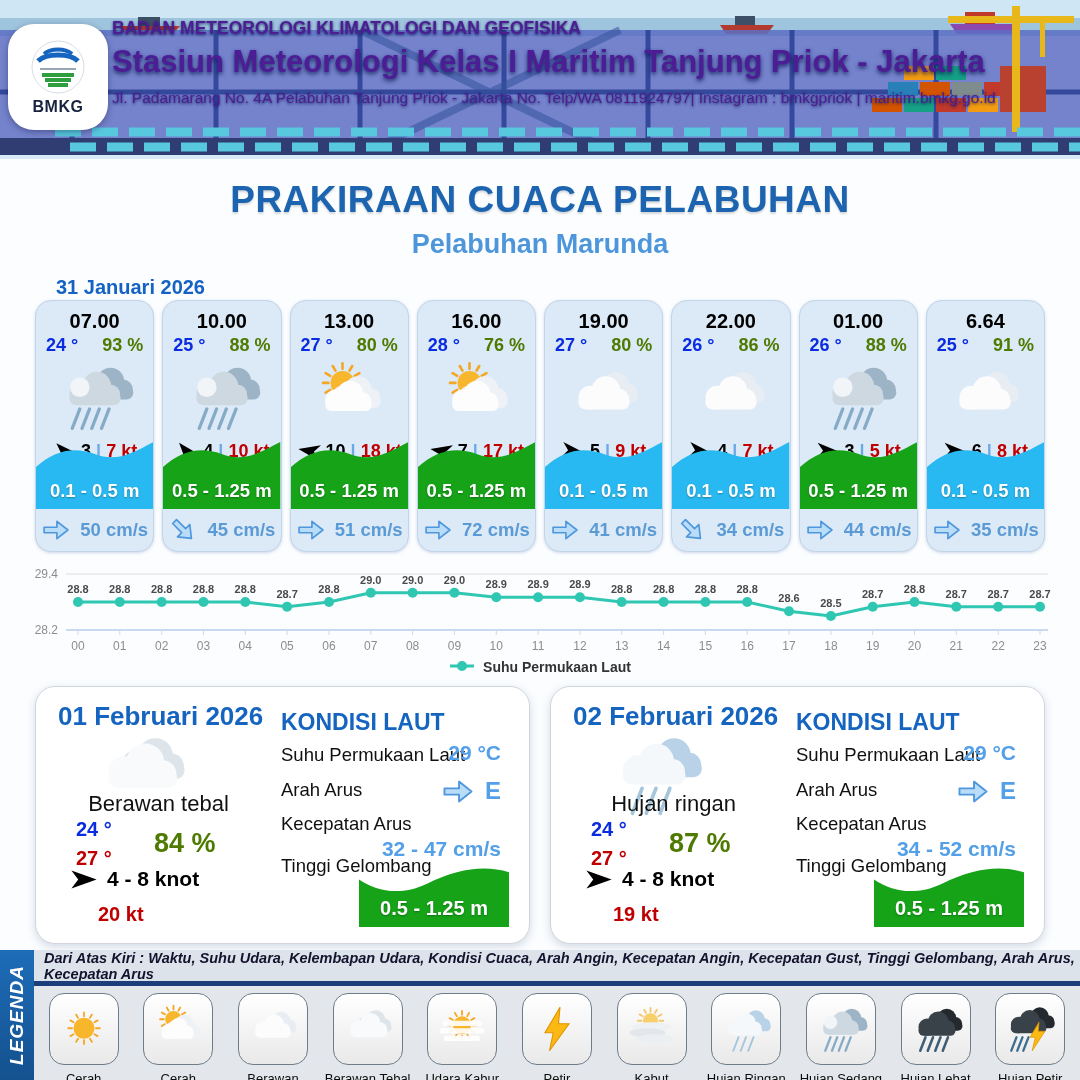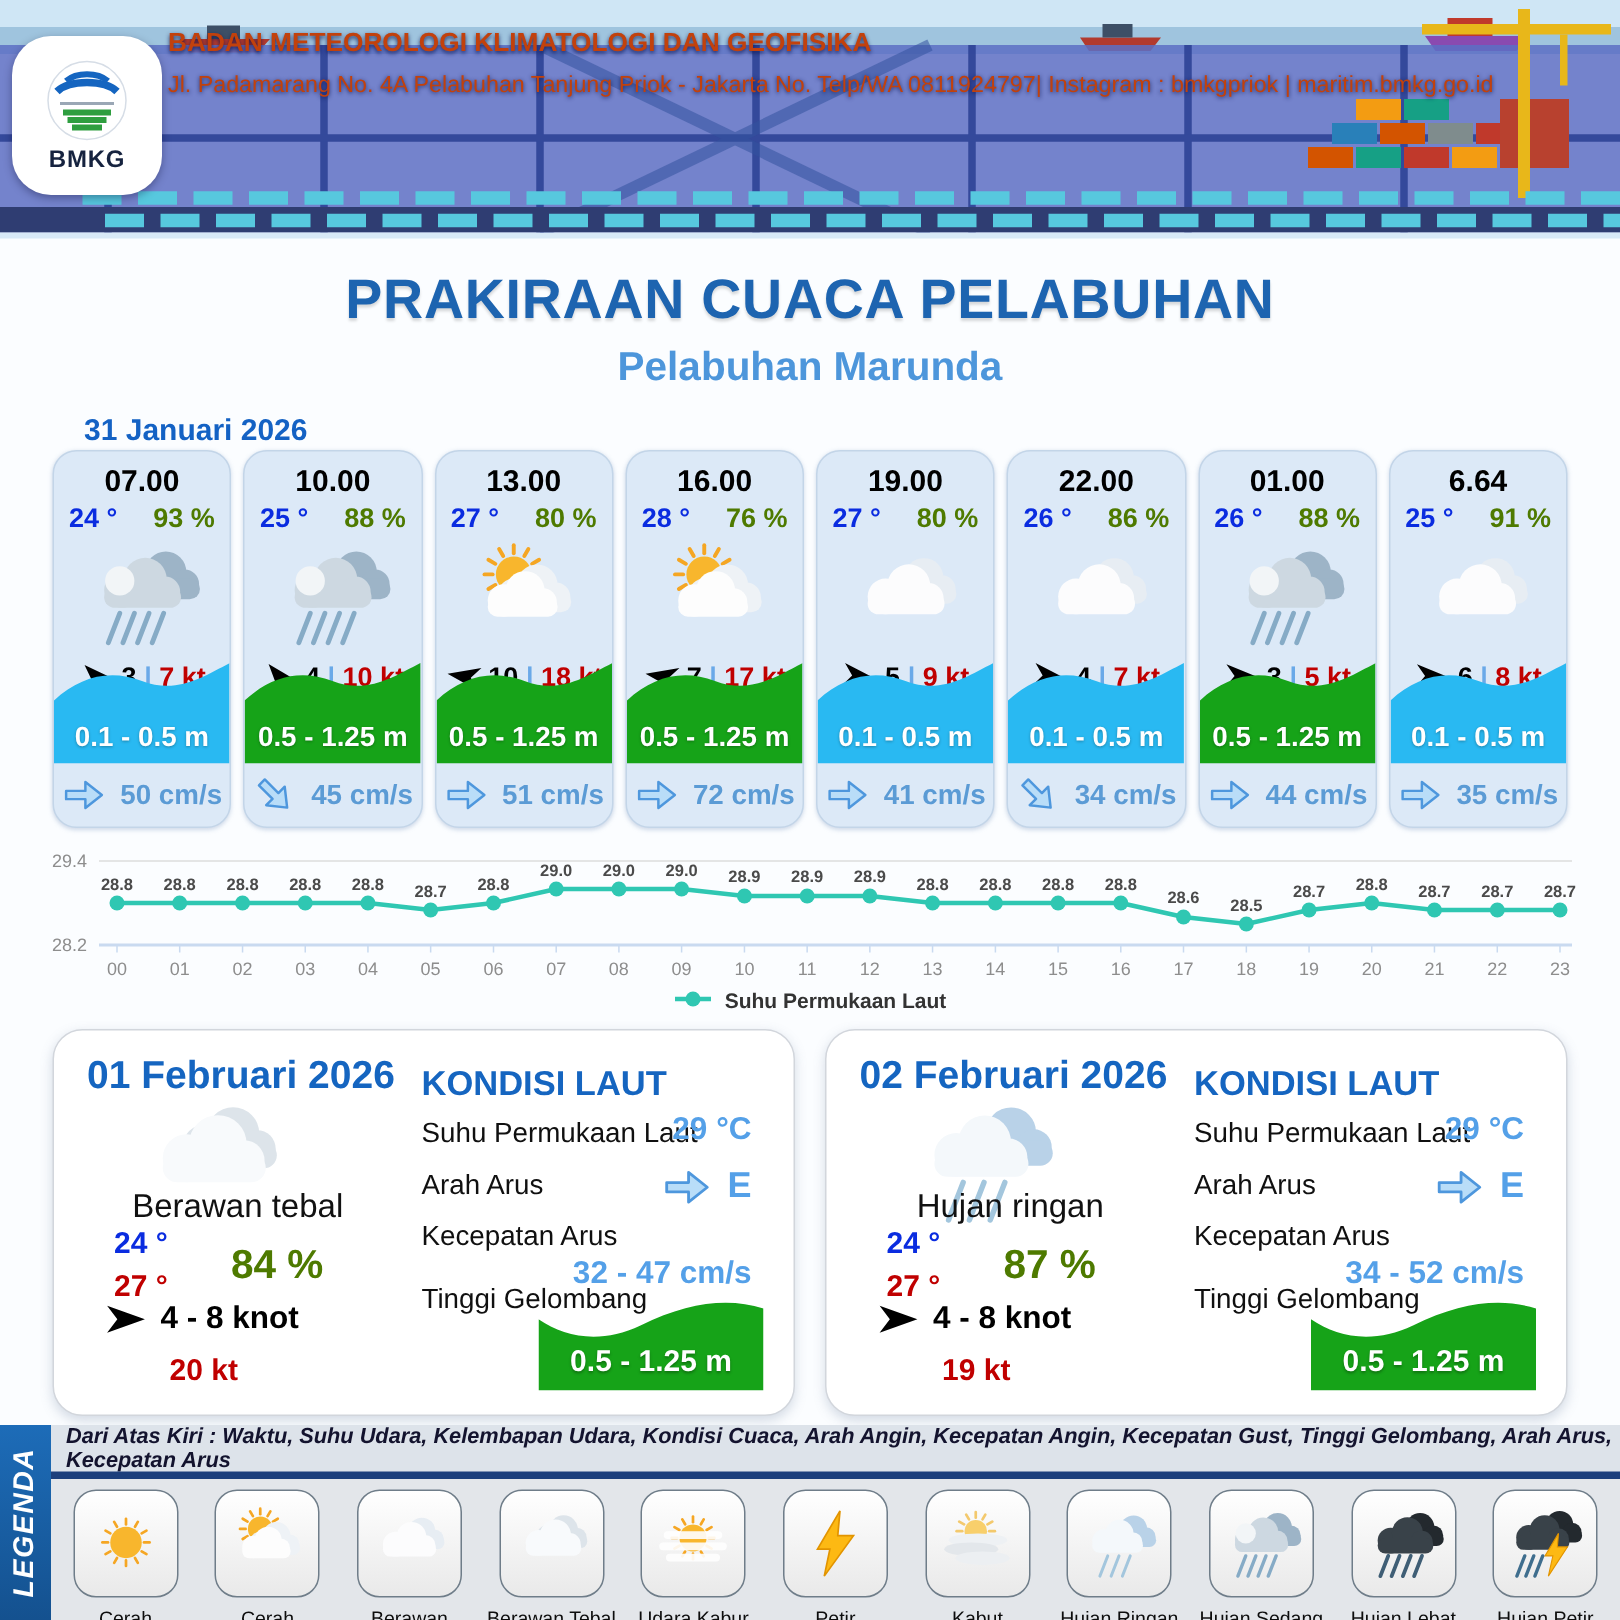--- a/index.html
+++ b/index.html
@@ -6,21 +6,21 @@
   .page{width:1080px;height:1080px;position:relative;background:#fbfdff;
         font-family:"Liberation Sans",sans-serif;overflow:hidden;}
 
   
   .header{position:absolute;top:0;left:0;width:1080px;height:155px;border-bottom:4px solid #d8e9f7;}
   .hsvg{position:absolute;inset:0;width:100%;height:100%;}
   .logo{position:absolute;left:8px;top:24px;width:100px;height:106px;background:#fff;border-radius:26px;
         display:flex;flex-direction:column;align-items:center;justify-content:center;gap:3px;
         box-shadow:0 2px 6px rgba(0,0,40,.35);}
   .logo .btxt{font-weight:bold;font-size:16px;color:#16233f;letter-spacing:.5px;}
-  .htexts{position:absolute;left:112px;top:18px;right:8px;color:#c2410c;}
+  .htexts{position:absolute;left:112px;top:18px;right:8px;color:#4c1d95;}
   .hagency{font-size:17.5px;font-weight:bold;text-shadow:0 1px 3px rgba(10,20,80,.85);}
   .hstation{font-size:31px;font-weight:bold;margin-top:5px;text-shadow:0 2px 4px rgba(10,20,80,.85);}
   .haddress{font-size:15.5px;margin-top:9px;text-shadow:0 1px 3px rgba(10,20,80,.85);}
 
   
   .titleblock{position:absolute;top:159px;left:0;width:1080px;text-align:center;}
   .t1{font-size:37px;font-weight:800;color:#1d64b0;letter-spacing:.5px;margin-top:20px;
       text-shadow:0 2px 2px rgba(0,0,0,.15);}
   .t2{font-size:27px;font-weight:bold;color:#4d96db;margin-top:8px;}
   .validity{margin-top:13px;font-size:17px;color:#000;display:flex;justify-content:center;gap:70px;}
@@ -65,21 +65,21 @@
          position:relative;box-shadow:0 3px 8px rgba(100,120,150,.25);}
   .ddate{position:absolute;top:14px;left:22px;font-size:26px;font-weight:bold;color:#1565c0;}
   .dicon{position:absolute;top:38px;left:46px;width:118px;height:96px;display:flex;align-items:center;justify-content:center;}
   .dicon svg{width:100px;height:92px;}
   .dcond{position:absolute;top:104px;left:10px;width:225px;text-align:center;font-size:22px;color:#111;}
   .dtmin{position:absolute;top:131px;left:40px;font-size:20px;font-weight:bold;color:#0a2ce0;}
   .dtmax{position:absolute;top:160px;left:40px;font-size:20px;font-weight:bold;color:#c00000;}
   .dhum{position:absolute;top:141px;left:118px;font-size:27px;font-weight:bold;color:#4e7a00;}
   .dwind{position:absolute;top:180px;left:34px;display:flex;align-items:center;gap:9px;font-size:21px;font-weight:bold;color:#000;}
   .dwind .warrow svg{width:28px;height:21px;}
-  .dgust{position:absolute;top:216px;left:62px;font-size:20px;font-weight:bold;color:#c00000;margin-left:15px;}
+  .dgust{position:absolute;top:216px;left:62px;font-size:20px;font-weight:bold;color:#c00000;}
   .dsea{position:absolute;top:0;left:235px;right:0;bottom:0;}
   .dseatitle{position:absolute;top:22px;left:10px;font-size:23px;font-weight:bold;color:#1565c0;}
   .dlabel{font-size:18.5px;color:#101010;position:absolute;left:10px;}
   .dval{font-size:21px;font-weight:bold;color:#54a0e8;position:absolute;right:28px;}
   .l1{top:57px;} .v1{top:54px;}
   .l2{top:92px;} .v2{top:90px;display:flex;align-items:center;gap:10px;font-size:24px;}
   .v2 .wcurarrow svg{width:34px;height:25px;}
   .l3{top:126px;} .v3{top:150px;}
   .l4{top:168px;}
   .dbadge{position:absolute;right:20px;bottom:16px;width:150px;height:64px;}
@@ -165,20 +165,21 @@
         <circle cx="28" cy="28" r="26" fill="#ffffff" stroke="#d6dde6"></circle>
         <path d="M8,22 C16,14 40,14 48,22" fill="none" stroke="#1565c0" stroke-width="5"></path>
         <path d="M14,15 C21,9 35,9 42,15" fill="none" stroke="#1565c0" stroke-width="4"></path>
         <path d="M10,30 h36" stroke="#9aa7b5" stroke-width="2"></path>
         <path d="M12,36 h32 M15,41 h26 M18,46 h20" stroke="#2e9e3f" stroke-width="4"></path>
       </svg>
       <span class="btxt">BMKG</span>
     </div>
     <div class="htexts">
       <div class="hagency">BADAN METEOROLOGI KLIMATOLOGI DAN GEOFISIKA</div>
+      <div class="hstation">Stasiun Meteorologi Kelas I Maritim Tanjung Priok - Jakarta</div>
       <div class="haddress">Jl. Padamarang No. 4A Pelabuhan Tanjung Priok - Jakarta No. Telp/WA 0811924797| Instagram : bmkgpriok | maritim.bmkg.go.id</div>
     </div>
   </div>
 
   <div class="titleblock">
     <div class="t1">PRAKIRAAN CUACA PELABUHAN</div>
     <div class="t2">Pelabuhan Marunda</div>
     <div class="daylabel">31 Januari 2026</div>
   </div>
 

